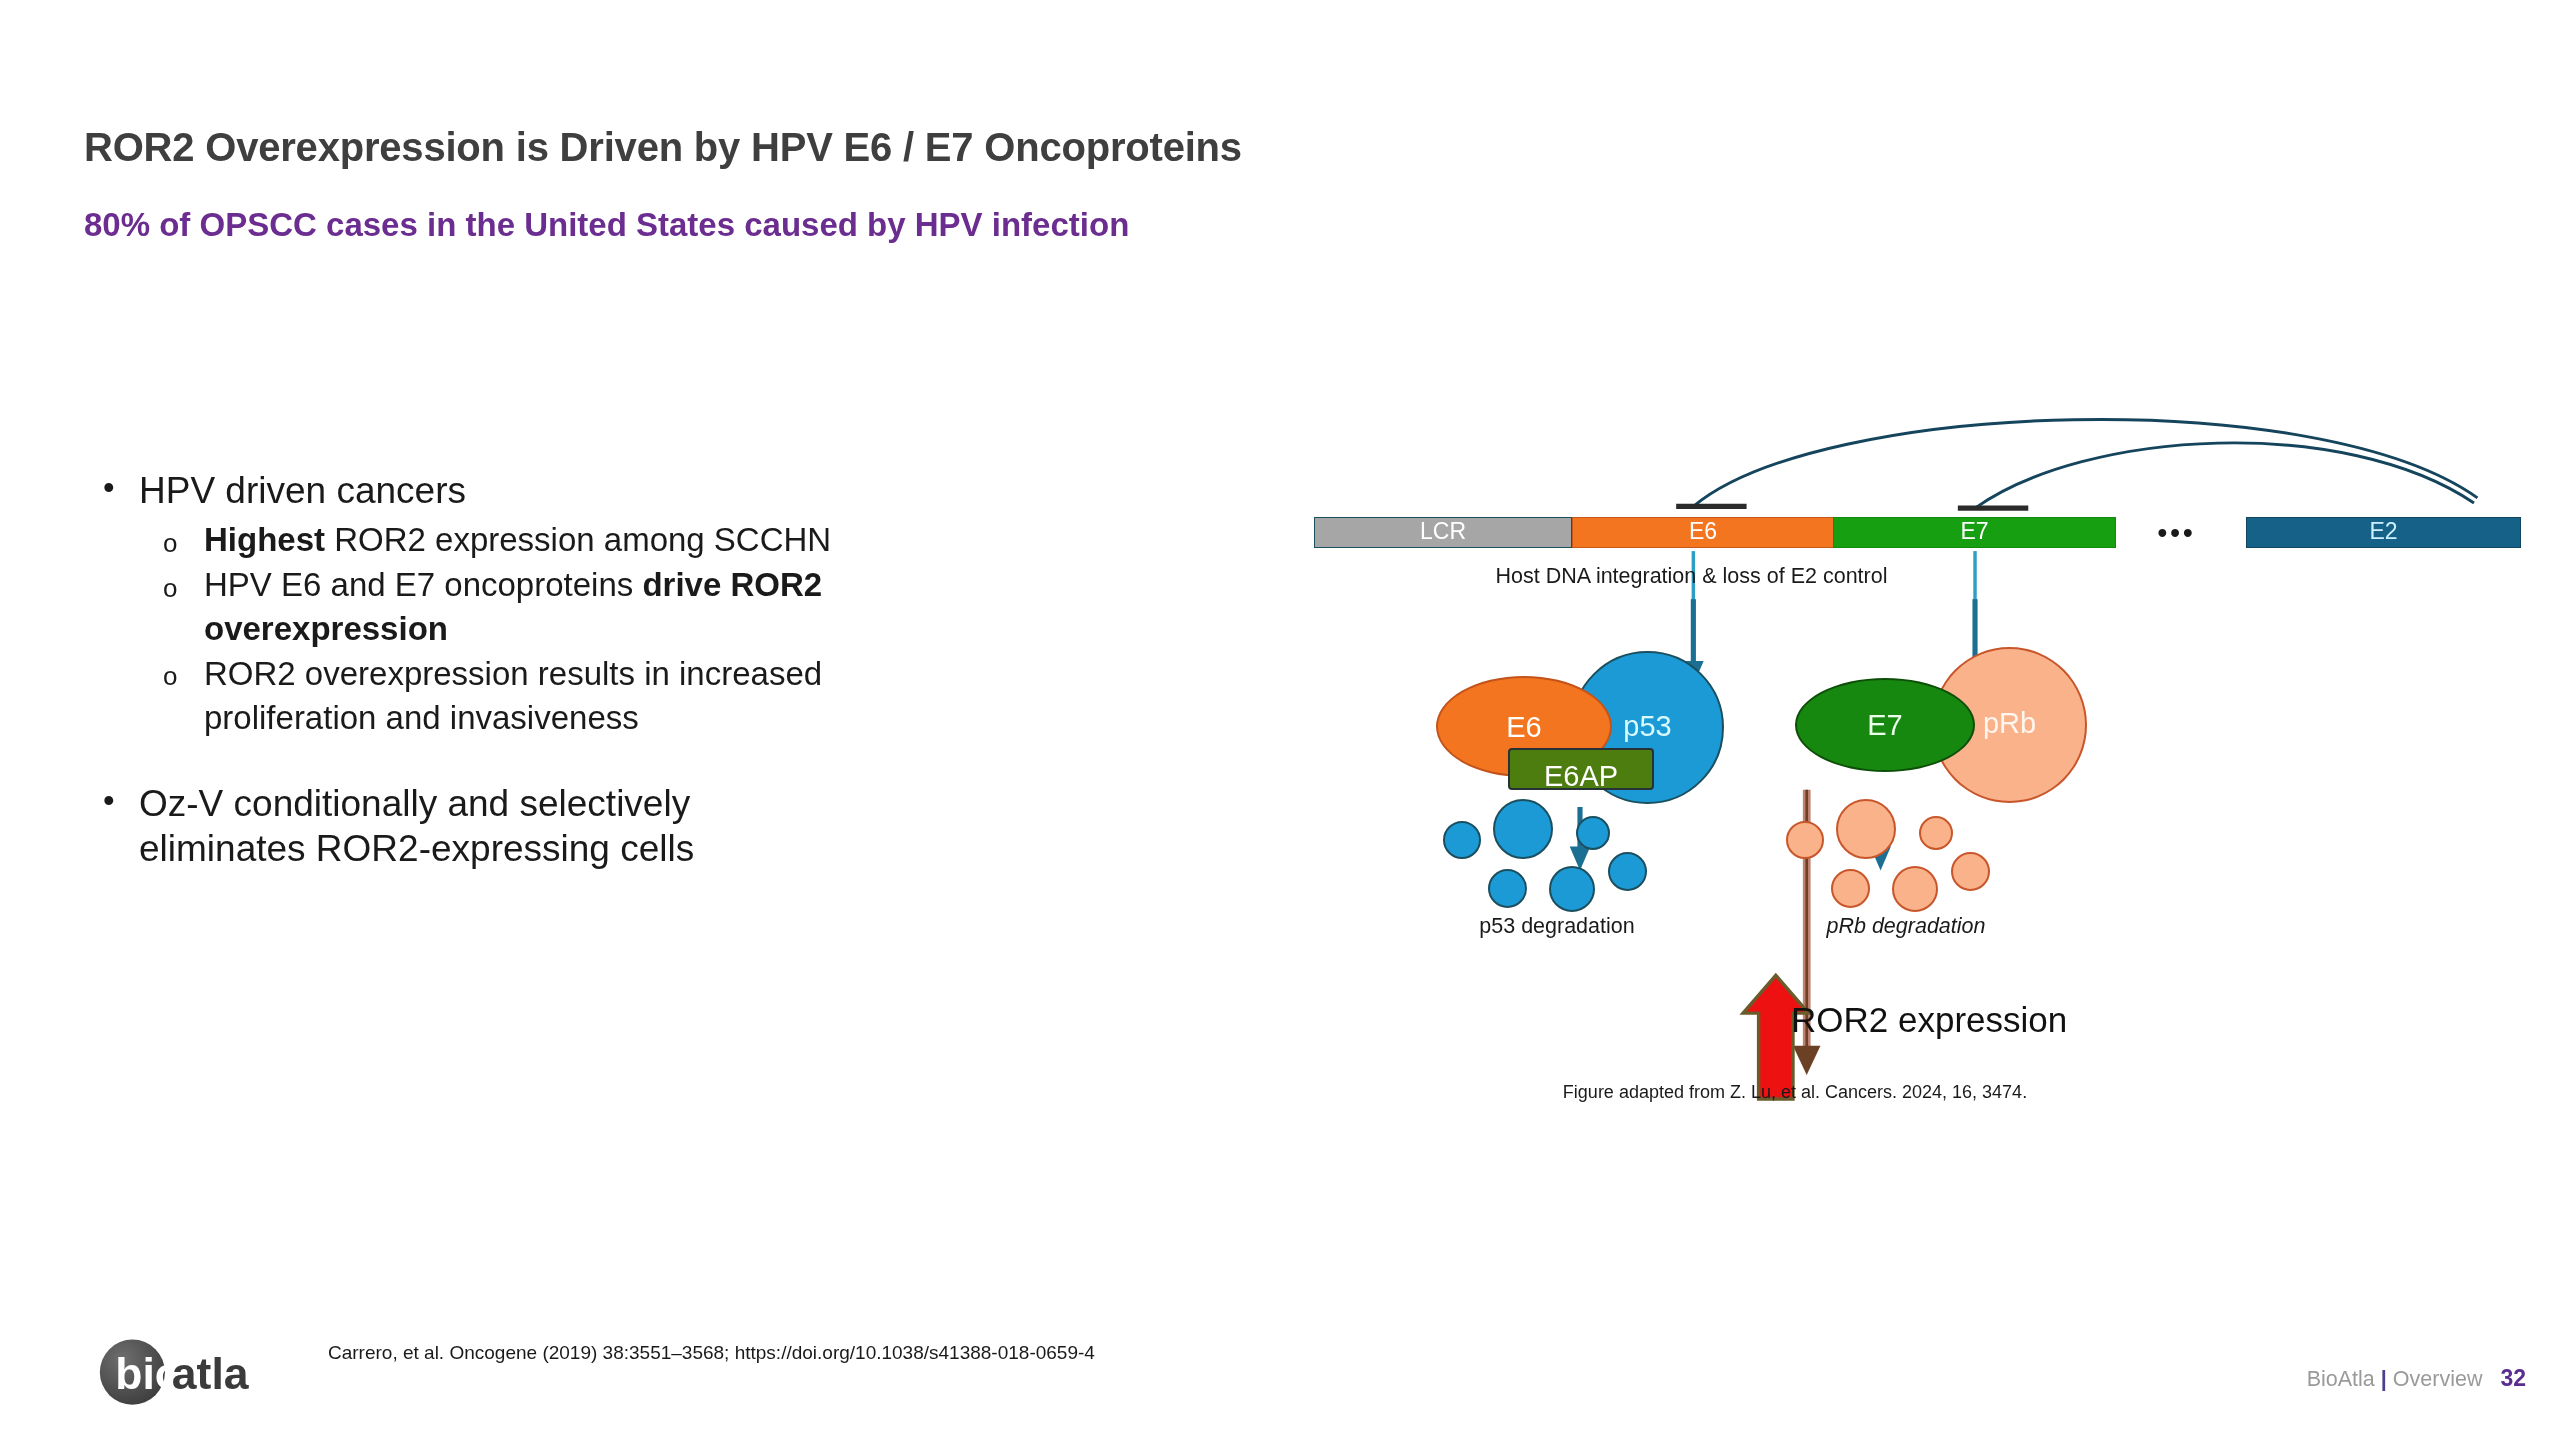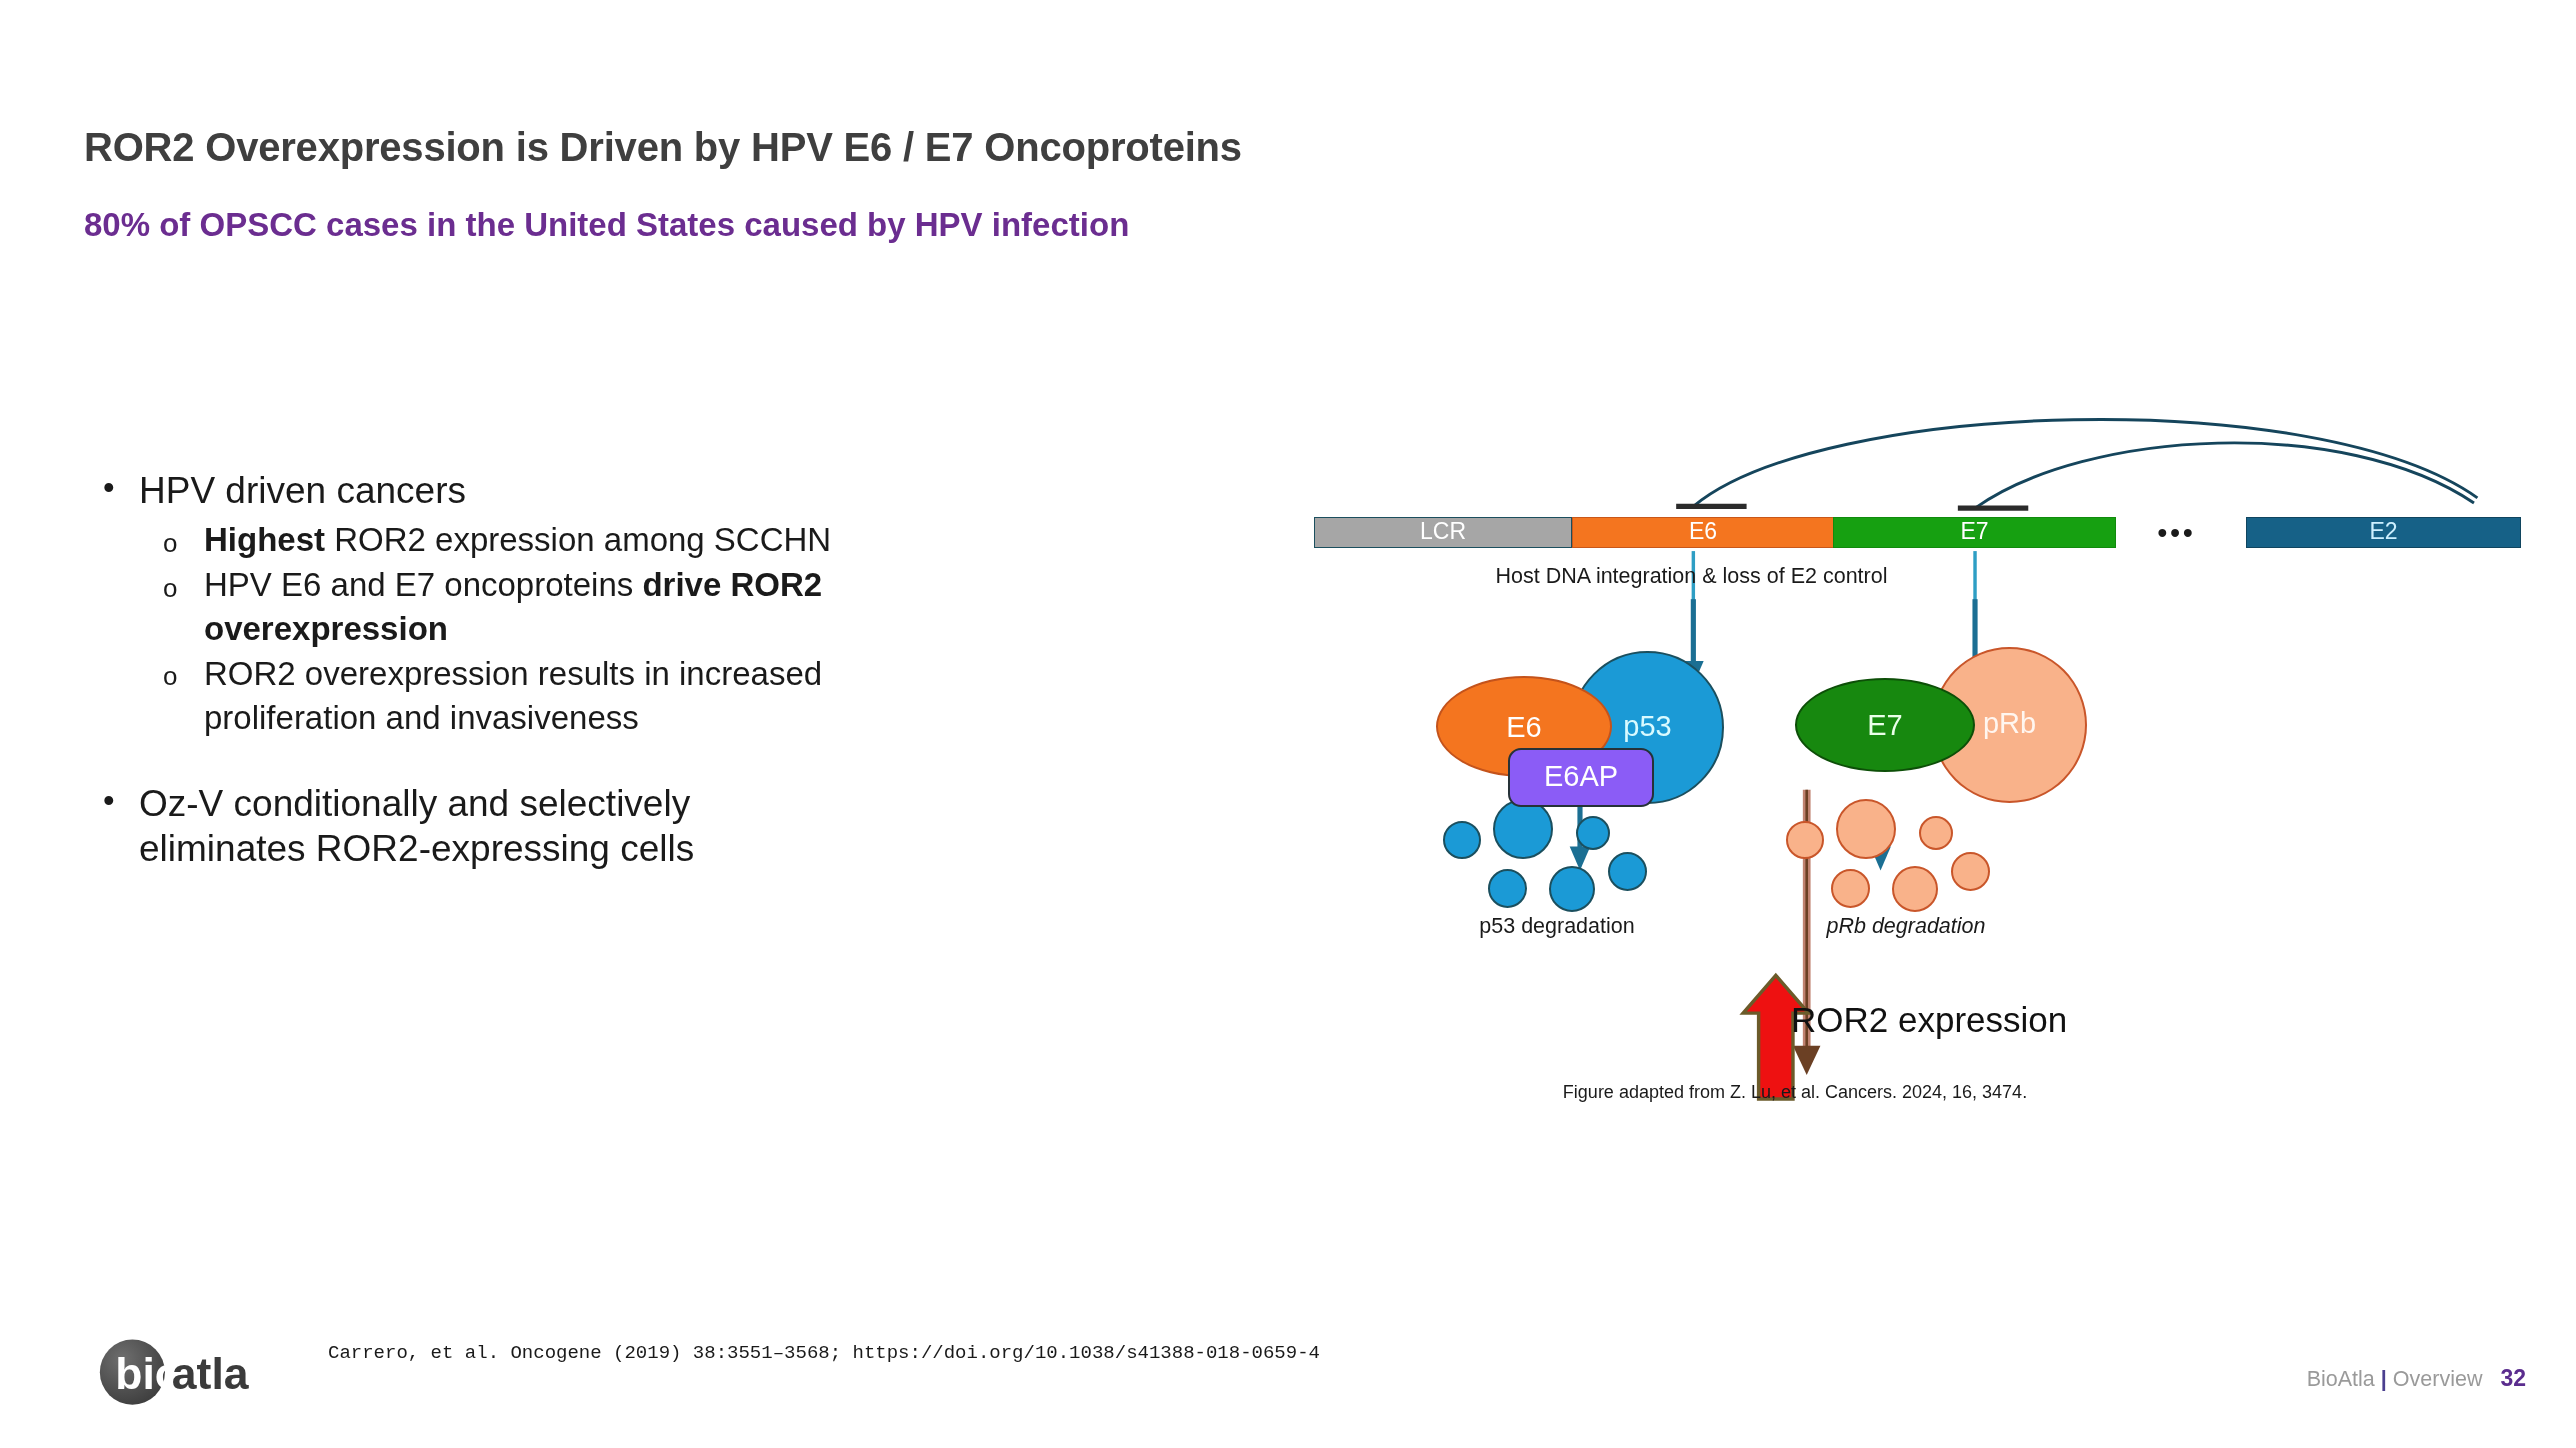--- a/index.html
+++ b/index.html
@@ -83,22 +83,22 @@
     font-size:29px; color:#ffffff;
     font-family:"Liberation Sans", sans-serif;
   }
   #e6-ell  { left:148px; top:350px; width:176px; height:101px;
              background:#f4751f; border:2.6px solid #c4531b; z-index:2; }
   #e6-ell .elbl { top:33px; }
   #p53-ell { left:283px; top:325px; width:153px; height:153px;
              background:#1b9ad6; border:2.6px solid #1b4f5e; z-index:1; }
   #p53-ell .elbl { top:57px; color:#d9faff; }
   #e6ap-box {
-    position:absolute; left:220px; top:422px; width:146px; height:59px;
-    background:#8b5cf6; border:2.6px solid #263238; border-radius:13px; z-index:3;
+    position:absolute; left:220px; top:422px; width:146px; height:42px;
+    background:#4d7c0f; border:2.6px solid #263238; border-radius:4px; z-index:3;
   }
   #e6ap-box .elbl { top:10.3px; }
   #e7-ell  { left:507px; top:352px; width:180px; height:94px;
              background:#17880f; border:2.6px solid #0d4f08; z-index:2; }
   #e7-ell .elbl { top:29px; color:#eaffe9; }
   #prb-ell { left:644px; top:321px; width:155px; height:156px;
              background:#f9b28a; border:2.6px solid #c9562a; z-index:1; }
   #prb-ell .elbl { top:58px; color:#fff6f0; }
 
   
@@ -121,21 +121,21 @@
     font-size:35px; color:#111; white-space:nowrap;
   }
   #fig-credit {
     position:absolute; left:52px; top:756px; width:910px;
     text-align:center; font-size:18px; color:#1a1a1a; white-space:nowrap;
   }
 
   
   #refs {
     position:absolute; left:328px; top:1340px;
-    font-size:19px; line-height:1.42; color:#1a1a1a;font-family:Liberation Mono, monospace;
+    font-size:19px; line-height:1.42; color:#1a1a1a;
   }
   #footer-right {
     position:absolute; right:50px; top:1365px;
     font-size:21.5px; color:#9a9a9a; white-space:nowrap;
   }
   #footer-right .bar { color:#4b3f8f; font-weight:bold; }
   #footer-right .pg  { color:#5b2d8e; font-weight:bold; margin-left:12px; font-size:23px; }
 
   
   #logo { position:absolute; left:93px; top:1336px; width:197px; height:74px; }

